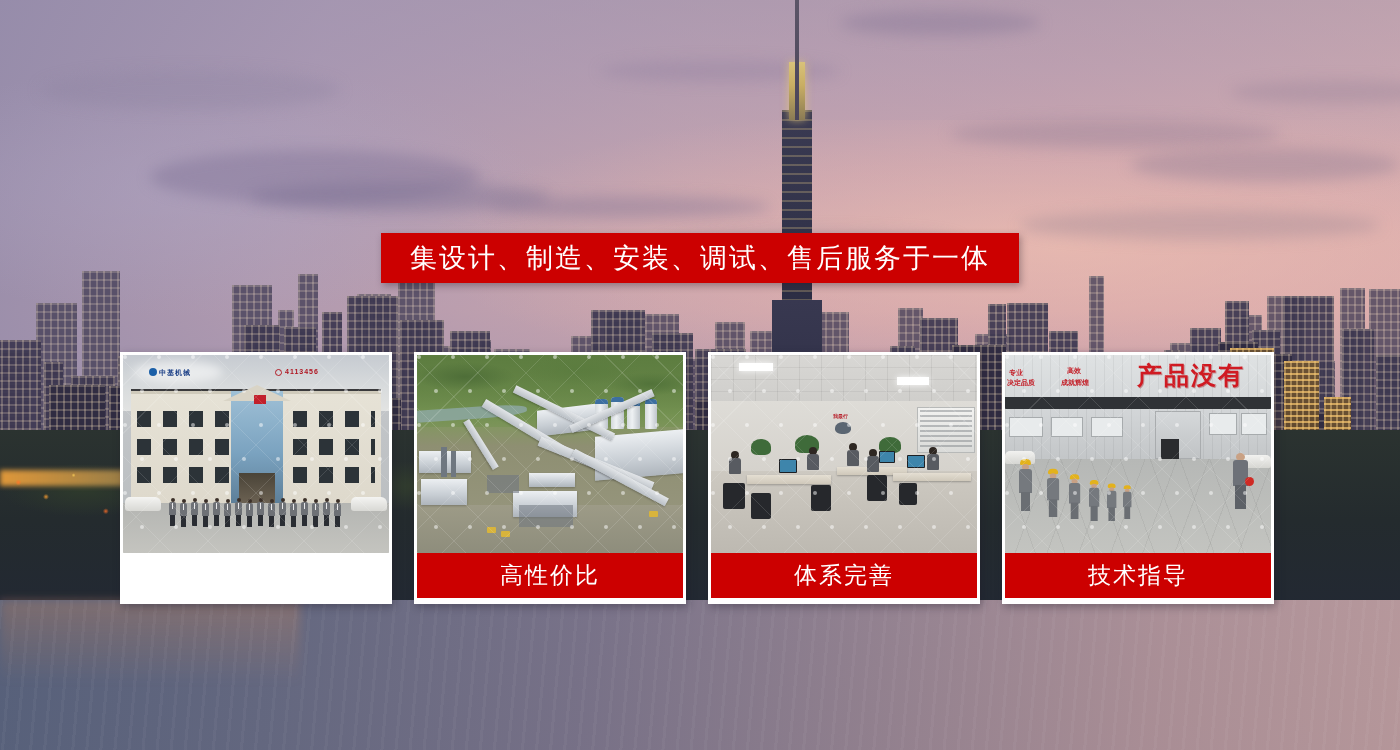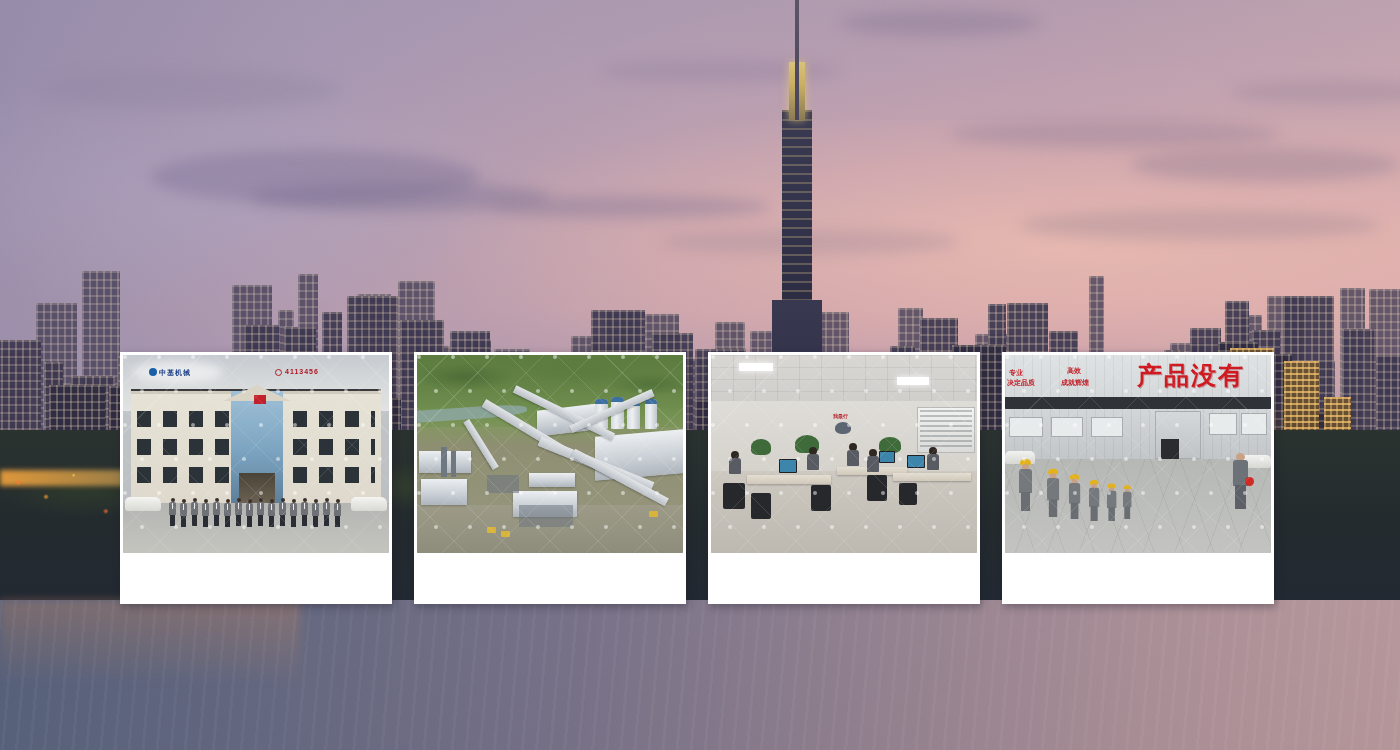--- a/index.html
+++ b/index.html
@@ -547,20 +547,23 @@
 
   <div class="shore"></div>
   <div class="water"></div>
   <div class="water-refl"></div>
   <div class="water-shimmer"></div>
 </div>
 
 <div id="content">
 
 
+  <div class="subtitle-bar">
+    <span>集设计、制造、安装、调试、售后服务于一体</span>
+  </div>
 
   <div class="cards">
 
     <div class="card">
       <div class="card-photo">
         <div class="p1">
           <div class="p1-sky"></div>
           <div class="p1-roof"></div>
           <div class="p1-bld"></div>
           <div class="p1-winrow" style="top:56px"></div>
@@ -816,20 +819,21 @@
             <div class="wm-dot" style="left: 17px; top: 170px;"></div>
             <div class="wm-dot" style="left: 51px; top: 170px;"></div>
             <div class="wm-dot" style="left: 85px; top: 170px;"></div>
             <div class="wm-dot" style="left: 119px; top: 170px;"></div>
             <div class="wm-dot" style="left: 153px; top: 170px;"></div>
             <div class="wm-dot" style="left: 187px; top: 170px;"></div>
             <div class="wm-dot" style="left: 221px; top: 170px;"></div>
             <div class="wm-dot" style="left: 255px; top: 170px;"></div>
           </div>
       </div>
+      <div class="card-caption">高性价比</div>
     </div>
 
     <div class="card">
       <div class="card-photo">
         <div class="p3">
           <div class="p3-ceil"></div>
           <div class="p3-lamp" style="left:28px;top:8px;width:34px;height:8px;"></div>
           <div class="p3-lamp" style="left:186px;top:22px;width:32px;height:8px;"></div>
           <div class="p3-wall"></div>
           <div class="p3-win"></div>
@@ -922,20 +926,21 @@
             <div class="wm-dot" style="left: 17px; top: 170px;"></div>
             <div class="wm-dot" style="left: 51px; top: 170px;"></div>
             <div class="wm-dot" style="left: 85px; top: 170px;"></div>
             <div class="wm-dot" style="left: 119px; top: 170px;"></div>
             <div class="wm-dot" style="left: 153px; top: 170px;"></div>
             <div class="wm-dot" style="left: 187px; top: 170px;"></div>
             <div class="wm-dot" style="left: 221px; top: 170px;"></div>
             <div class="wm-dot" style="left: 255px; top: 170px;"></div>
           </div>
       </div>
+      <div class="card-caption">体系完善</div>
     </div>
 
     <div class="card">
       <div class="card-photo">
         <div class="p4">
           <div class="p4-wall"></div>
           <div class="p4-bigtext">产品没有</div>
           <div class="p4-smalltext" style="left:4px;top:14px;">专业</div>
           <div class="p4-smalltext" style="left:2px;top:24px;">决定品质</div>
           <div class="p4-smalltext" style="left:62px;top:12px;">高效</div>
@@ -1040,16 +1045,17 @@
             <div class="wm-dot" style="left: 17px; top: 170px;"></div>
             <div class="wm-dot" style="left: 51px; top: 170px;"></div>
             <div class="wm-dot" style="left: 85px; top: 170px;"></div>
             <div class="wm-dot" style="left: 119px; top: 170px;"></div>
             <div class="wm-dot" style="left: 153px; top: 170px;"></div>
             <div class="wm-dot" style="left: 187px; top: 170px;"></div>
             <div class="wm-dot" style="left: 221px; top: 170px;"></div>
             <div class="wm-dot" style="left: 255px; top: 170px;"></div>
           </div>
       </div>
+      <div class="card-caption">技术指导</div>
     </div>
 
   </div>
 </div>
 
 </body></html>

